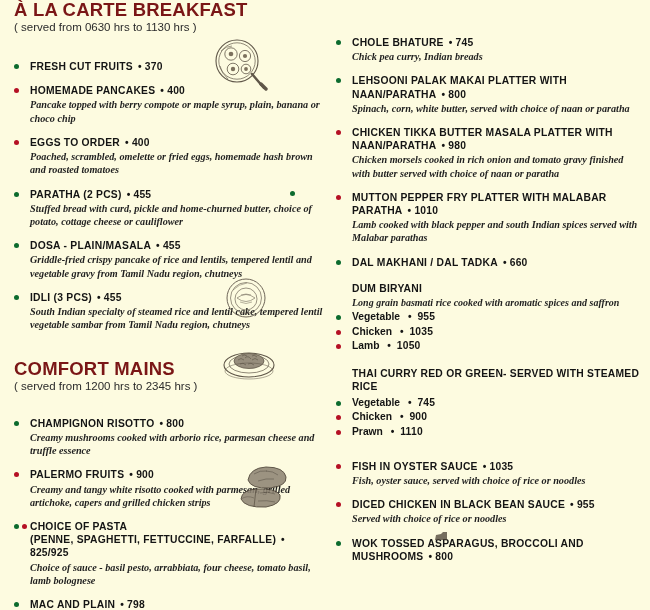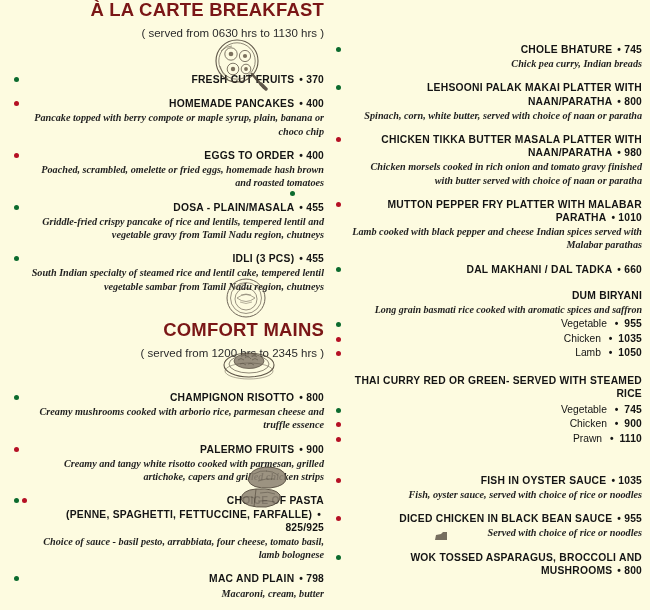--- a/index.html
+++ b/index.html
@@ -13,21 +13,20 @@
     font-family: "Liberation Sans", sans-serif;
     color: #1a1a1a;
     overflow: hidden;
     position: relative;
   }
   .page {
     width: 650px;
     height: 610px;
     position: relative;
     box-sizing: border-box;
-    text-align: right;
   }
   .col {
     position: absolute;
     top: 0;
   }
   .col-left  { left: 14px;  width: 310px; }
   .col-right { left: 336px; width: 306px; }
 
   
   .section { position: relative; }
@@ -36,32 +35,32 @@
     font-weight: bold;
     color: #7a1616;
     letter-spacing: 0.2px;
     line-height: 1.05;
     margin: 0;
     white-space: nowrap;
   }
   .section-sub {
     font-size: 11.5px;
     color: #2b2b2b;
-    margin: 8px 0 0 0;
+    margin: 2px 0 0 0;
     line-height: 1.1;
     font-weight: normal;
   }
 
   
   .item {
     position: relative;
     padding-left: 16px;
     margin-top: 11px;
   }
-  .item:first-of-type { margin-top: 15px; }
+  .item:first-of-type { margin-top: 8px; }
 
   .dots {
     position: absolute;
     left: 0;
     top: 4px;
     display: flex;
     gap: 3px;
   }
   .dot {
     width: 5px;
@@ -122,21 +121,21 @@
   .group-opt {
     position: relative;
     padding-left: 16px;
     margin-left: -16px;
     font-size: 10.3px;
     line-height: 1.42;
     font-weight: normal;
     color: #141414;
   }
   .group-opt .dots { top: 5px; }
-  .opt-name { font-weight: normal; }
+  .opt-name { font-weight: bold; }
   .group-opt .price { font-weight: bold; }
 
   
   .illus {
     position: absolute;
     opacity: 0.88;
     pointer-events: none;
   }
   .stray-dot {
     position: absolute;
@@ -181,20 +180,27 @@
       <span class="dots">
             <span class="dot nonveg"></span>
           </span>
       <div class="item-name"><span>EGGS TO ORDER</span><span class="sep">•</span><span class="price">400</span></div>
       <div class="item-desc">Poached, scrambled, omelette or fried eggs, homemade hash brown and roasted tomatoes</div>
     </div>
         <div class="item">
       <span class="dots">
             <span class="dot veg"></span>
           </span>
+      <div class="item-name"><span>PARATHA (2 PCS)</span><span class="sep">•</span><span class="price">455</span></div>
+      <div class="item-desc">Stuffed bread with curd, pickle and home-churned butter, choice of potato, cottage cheese or cauliflower</div>
+    </div>
+        <div class="item">
+      <span class="dots">
+            <span class="dot veg"></span>
+          </span>
       <div class="item-name"><span>DOSA - PLAIN/MASALA</span><span class="sep">•</span><span class="price">455</span></div>
       <div class="item-desc">Griddle-fried crispy pancake of rice and lentils, tempered lentil and vegetable gravy from Tamil Nadu region, chutneys</div>
     </div>
         <div class="item">
       <span class="dots">
             <span class="dot veg"></span>
           </span>
       <div class="item-name"><span>IDLI (3 PCS)</span><span class="sep">•</span><span class="price">455</span></div>
       <div class="item-desc">South Indian specialty of steamed rice and lentil cake, tempered lentil vegetable sambar from Tamil Nadu region, chutneys</div>
     </div>
@@ -260,21 +266,21 @@
             <span class="dot nonveg"></span>
           </span>
       <div class="item-name"><span>CHICKEN TIKKA BUTTER MASALA PLATTER WITH</span><br><span>NAAN/PARATHA</span><span class="sep">•</span><span class="price">980</span></div>
       <div class="item-desc">Chicken morsels cooked in rich onion and tomato gravy finished with butter served with choice of naan or paratha</div>
     </div>
         <div class="item">
       <span class="dots">
             <span class="dot nonveg"></span>
           </span>
       <div class="item-name"><span>MUTTON PEPPER FRY PLATTER WITH MALABAR PARATHA</span><span class="sep">•</span><span class="price">1010</span></div>
-      <div class="item-desc">Lamb cooked with black pepper and cheese Indian spices served with Malabar parathas</div>
+      <div class="item-desc">Lamb cooked with black pepper and south Indian spices served with Malabar parathas</div>
     </div>
         <div class="item">
       <span class="dots">
             <span class="dot veg"></span>
           </span>
       <div class="item-name"><span>DAL MAKHANI / DAL TADKA</span><span class="sep">•</span><span class="price">660</span></div>
 
     </div>
       </div>
     <div id="group-list">

